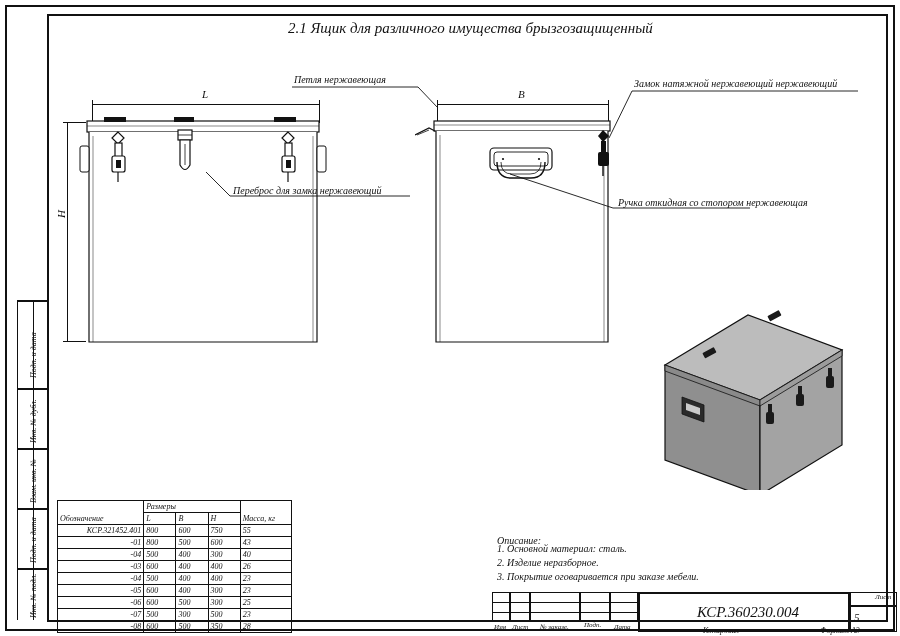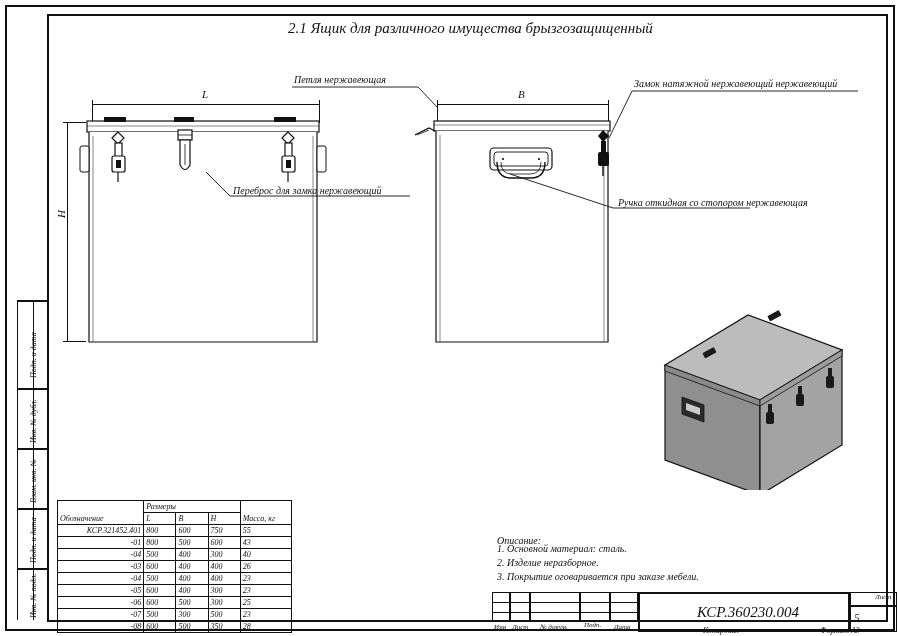--- a/index.html
+++ b/index.html
@@ -307,21 +307,21 @@
     <div class="cell" style="left:0px;top:0px;width:18px;height:30px;"></div>
     <div class="cell" style="left:18px;top:0px;width:20px;height:30px;"></div>
     <div class="cell" style="left:38px;top:0px;width:50px;height:30px;"></div>
     <div class="cell" style="left:88px;top:0px;width:30px;height:30px;"></div>
     <div class="cell" style="left:118px;top:0px;width:28px;height:30px;"></div>
     <div class="ln h" style="left:0px;top:10px;width:146px;"></div>
     <div class="ln h" style="left:0px;top:20px;width:146px;"></div>
 
     <div class="lab" style="left:2px;top:31px;">Изм</div>
     <div class="lab" style="left:20px;top:31px;">Лист</div>
-    <div class="lab" style="left:48px;top:31px;">№ докум.</div>
+    <div class="lab" style="left:48px;top:31px;">№ заказе.</div>
     <div class="lab" style="left:92px;top:29px;">Подп.</div>
     <div class="lab" style="left:122px;top:31px;">Дата</div>
 
     <div class="cell" style="left:146px;top:0px;width:212px;height:40px;border-width:2px;"></div>
     <div class="txt t15" style="left:205px;top:12px;">КСР.360230.004</div>
 
     <div class="cell" style="left:358px;top:0px;width:47px;height:14px;"></div>
     <div class="cell" style="left:358px;top:14px;width:47px;height:26px;"></div>
     <div class="lab" style="left:383px;top:1px;">Лист</div>
     <div class="txt t11" style="left:362px;top:19px;">5</div>

